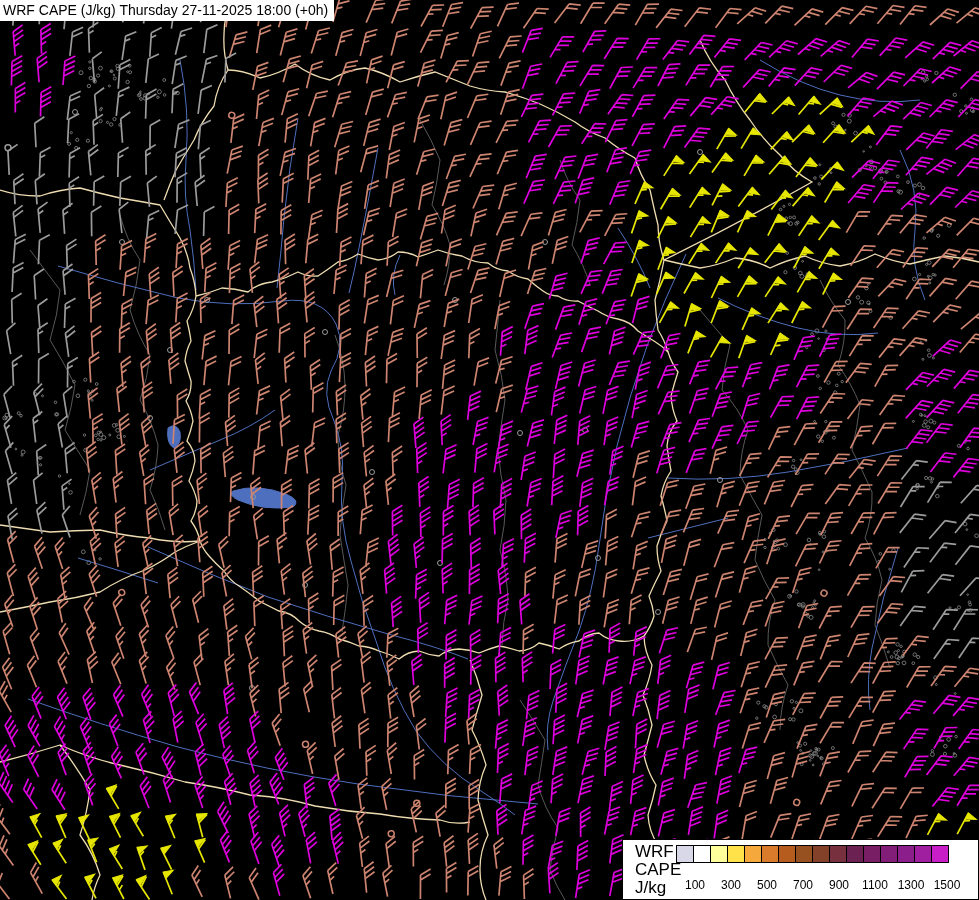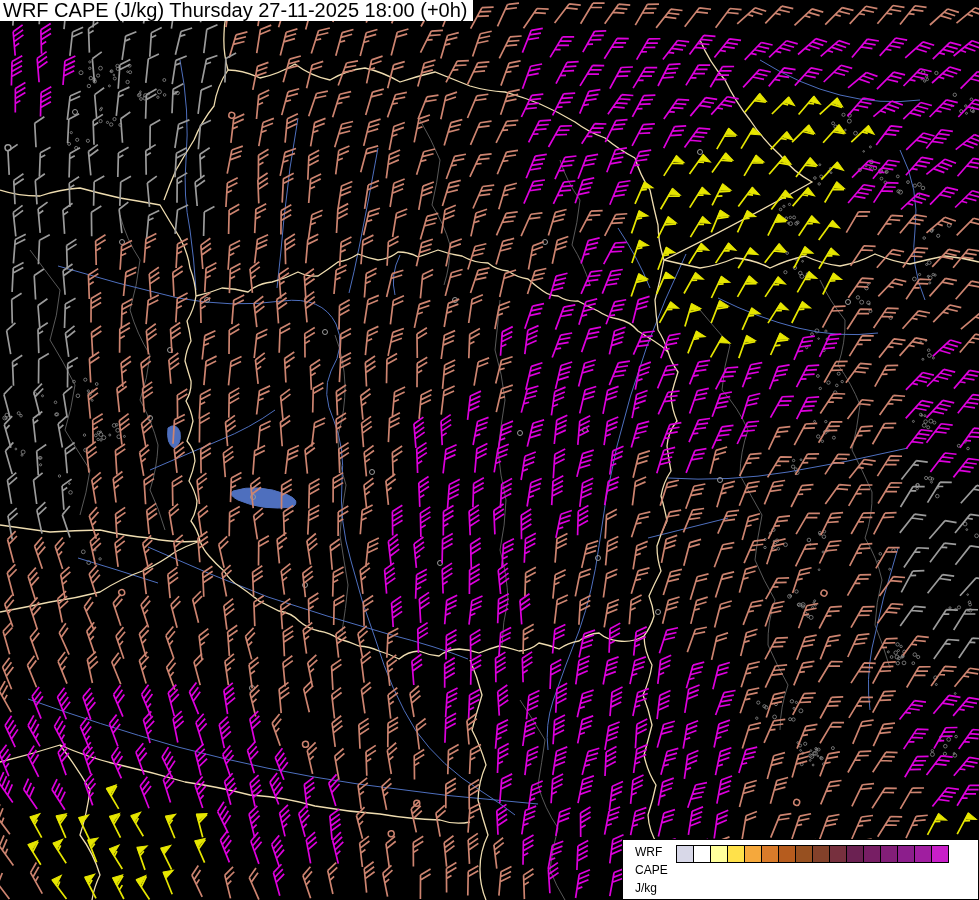--- a/index.html
+++ b/index.html
@@ -1,24 +1,24 @@
 <!DOCTYPE html>
 <html><head>
 <meta charset="utf-8">
 <style>
   html,body{margin:0;padding:0;background:#222;}
   #stage{position:relative;width:979px;height:900px;background:#000;overflow:hidden;
          font-family:"Liberation Sans",sans-serif;}
   #map-svg{position:absolute;left:0;top:0;}
   .header{position:absolute;top:0;left:0;z-index:5;}
-  .title-line{display:table;background:#ffffff;color:#000;font-size:20px;line-height:21px;
+  .title-line{display:table;background:#ffffff;color:#000;font-size:14px;line-height:21px;
               padding:0 6px 0 3px;white-space:nowrap;}
   .legend{position:absolute;right:0;bottom:0;z-index:5;background:#ffffff;border:1px solid #000;
           width:357px;height:61px;display:flex;padding:3px 0 0 12px;box-sizing:border-box;color:#000;}
-  .legend-labels{font-size:12px;line-height:18px;width:42px;}
+  .legend-labels{font-size:17px;line-height:18px;width:42px;}
   .legend-scale{position:relative;}
   #legend-bar{display:flex;margin-top:2px;}
   .legend-box{width:18px;height:18px;border:1px solid #000;margin-left:-1px;box-sizing:border-box;}
   #legend-ticks{position:relative;height:16px;margin-top:15px;font-size:12px;}
   #legend-ticks span{position:absolute;transform:translateX(-50%);}
 </style>
 </head>
 <body>
 
 <div id="stage">
@@ -3785,16 +3785,26 @@
           <div class="legend-box" style="background: rgb(151, 80, 32);"></div>
           <div class="legend-box" style="background: rgb(131, 65, 42);"></div>
           <div class="legend-box" style="background: rgb(119, 48, 62);"></div>
           <div class="legend-box" style="background: rgb(107, 33, 82);"></div>
           <div class="legend-box" style="background: rgb(119, 30, 100);"></div>
           <div class="legend-box" style="background: rgb(130, 30, 120);"></div>
           <div class="legend-box" style="background: rgb(140, 30, 140);"></div>
           <div class="legend-box" style="background: rgb(160, 30, 160);"></div>
           <div class="legend-box" style="background: rgb(200, 30, 200);"></div>
         </div>
+      <div id="legend-ticks">
+          <span style="left: 18px;">100</span>
+          <span style="left: 54px;">300</span>
+          <span style="left: 90px;">500</span>
+          <span style="left: 126px;">700</span>
+          <span style="left: 162px;">900</span>
+          <span style="left: 198px;">1100</span>
+          <span style="left: 234px;">1300</span>
+          <span style="left: 270px;">1500</span>
+        </div>
     </div>
   </div>
 
 </div>
 
 </body></html>

